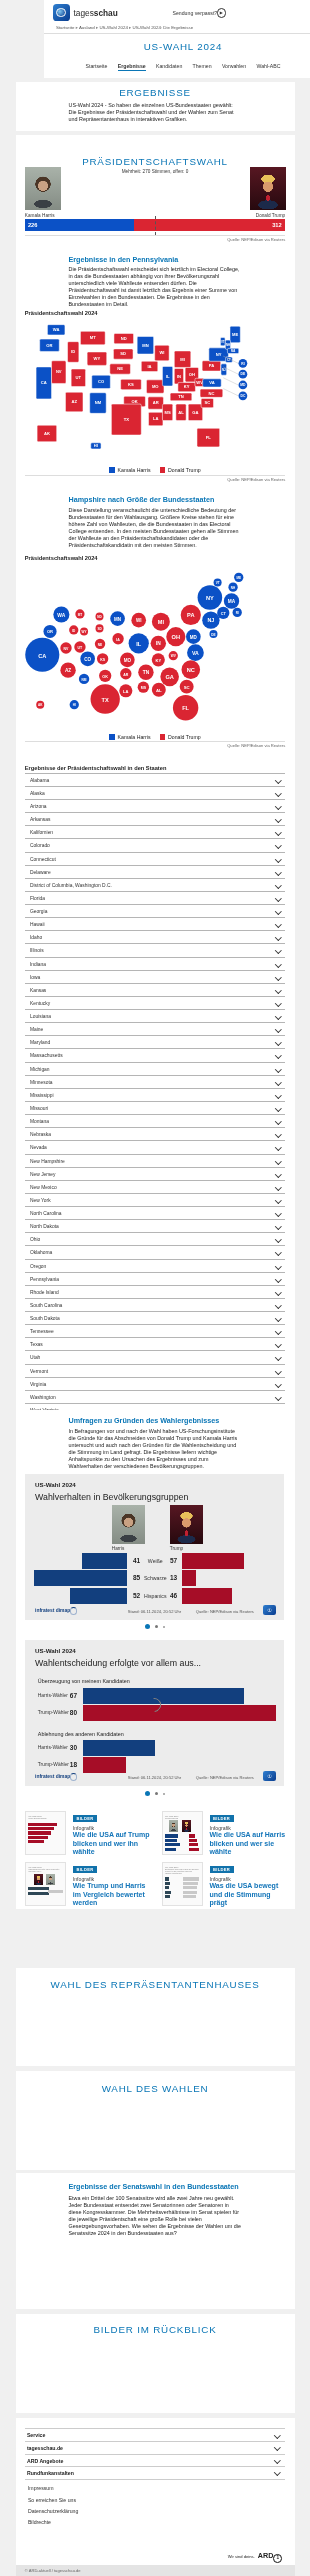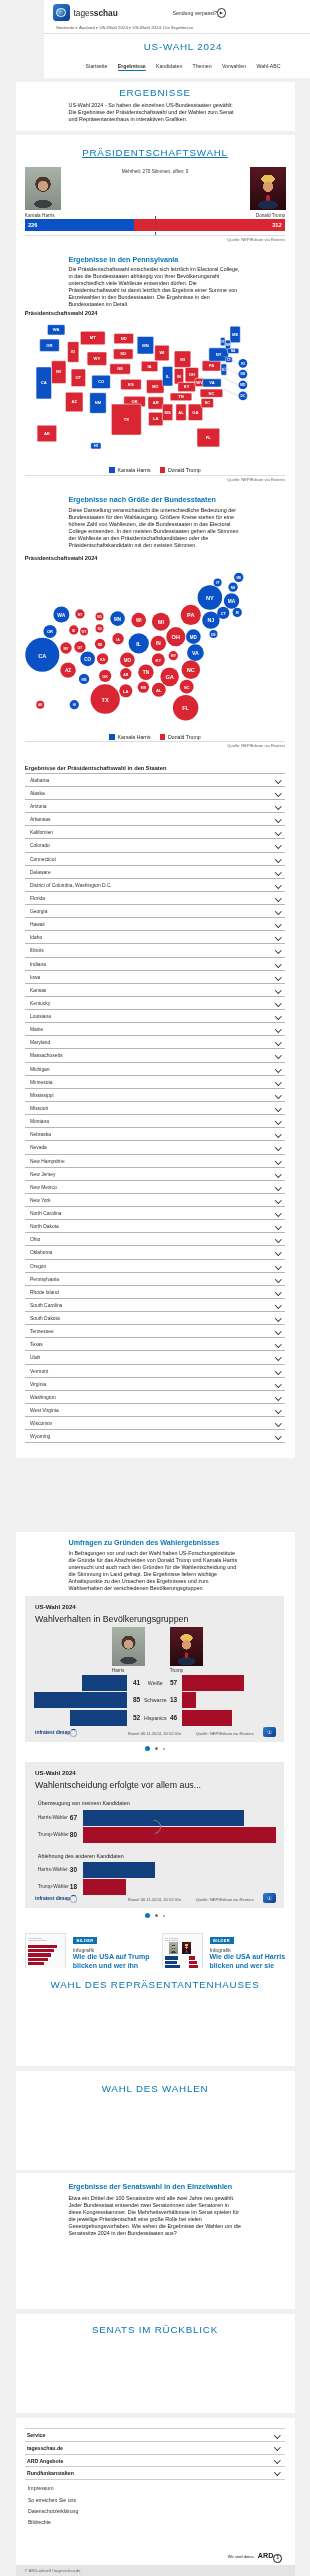--- a/index.html
+++ b/index.html
@@ -74,21 +74,21 @@
       <span style="">Wahl-ABC</span>
     </div>
 </div>
 
 <div class="card" style="top:82px;height:49px;">
   <div class="abs big-title" style="top:5.2px;">ERGEBNISSE</div>
   <div class="abs para" style="top:19.6px;">US-Wahl 2024 - So haben die einzelnen US-Bundesstaaten gewählt: Die Ergebnisse der Präsidentschaftswahl und der Wahlen zum Senat und Repräsentantenhaus in interaktiven Grafiken.</div>
 </div>
 
 <div class="card" style="top:135px;height:1323px;">
-  <div class="abs big-title" style="top:12px;text-decoration:underline;">PRÄSIDENTSCHAFTSWAHL</div>
+  <div class="abs big-title" style="top:21px;">PRÄSIDENTSCHAFTSWAHL</div>
   <div class="abs" style="top:34px;width:100%;text-align:center;font-size:4.7px;color:#333;">Mehrheit: 270 Stimmen, offen: 0</div>
   <div class="abs photo photo-harris" style="left:9.3px;top:32px;width:36px;height:43px;"></div>
   <div class="abs photo photo-trump" style="left:234px;top:32px;width:36px;height:43px;"></div>
   <div class="abs" style="left:9.3px;top:78px;font-size:4.7px;color:#333;">Kamala Harris</div>
   <div class="abs" style="right:9.3px;top:78px;font-size:4.7px;color:#333;text-align:right;">Donald Trump</div>
   <div class="abs" style="left:9.3px;top:84px;width:260px;height:12.4px;">
     <div style="position:absolute;left:0;top:0;height:100%;width:42%;background:#0b51c6;color:#fff;font-size:5.7px;font-weight:700;line-height:12.4px;padding-left:3.1px;box-sizing:border-box;">226</div>
     <div style="position:absolute;right:0;top:0;height:100%;width:58%;background:#da2532;color:#fff;font-size:5.7px;font-weight:700;line-height:12.4px;text-align:right;padding-right:3.1px;box-sizing:border-box;">312</div>
     <div style="position:absolute;left:50.2%;top:-3.1px;height:18.6px;border-left:1px dashed #555;"></div>
   </div>
@@ -207,21 +207,21 @@
       <circle cx="505" cy="772" r="8.5" fill="#0b51c6"></circle>
       <text x="505" y="774.4" text-anchor="middle" fill="#fff" font-size="6.5" font-weight="700">DC</text>
     </svg>
   <div class="abs legend" style="top:332px;">
     <span><span class="sw" style="background:#0b51c6;"></span><span>Kamala Harris</span></span>
     <span><span class="sw" style="background:#da2532;"></span><span>Donald Trump</span></span>
   </div>
   <div class="abs divider" style="top:340px;"></div>
   <div class="abs quelle" style="top:342px;">Quelle: NEP/Edison via Reuters</div>
 
-  <div class="abs sec-head" style="top:360px;">Ergebnisse nach Größe der Bundesstaaten</div>
+  <div class="abs sec-head" style="top:360px;">Hampshire nach Größe der Bundesstaaten</div>
   <div class="abs para" style="top:372px;">Diese Darstellung veranschaulicht die unterschiedliche Bedeutung der Bundesstaaten für den Wahlausgang. Größere Kreise stehen für eine höhere Zahl von Wahlleuten, die die Bundesstaaten in das Electoral College entsenden. In den meisten Bundesstaaten gehen alle Stimmen der Wahlleute an den Präsidentschaftskandidaten oder die Präsidentschaftskandidatin mit den meisten Stimmen.</div>
   <div class="abs bold-label" style="top:420px;">Präsidentschaftswahl 2024</div>
 
   <svg class="abs" id="map2" style="left:5.2px;top:431px;" width="271" height="165" viewBox="75 1092 525 320">
       <circle cx="153" cy="1186" r="15.588457268119894" fill="#0b51c6"></circle>
       <text x="153" y="1190.0706148721745" text-anchor="middle" fill="#fff" font-size="9.664843506234334" font-weight="600">WA</text>
       <circle cx="131" cy="1219" r="12.727922061357857" fill="#0b51c6"></circle>
       <text x="131" y="1222.727350647363" text-anchor="middle" fill="#fff" font-size="7.8913116780418715" font-weight="600">OR</text>
       <circle cx="116" cy="1264" r="33.0681115275729" fill="#0b51c6"></circle>
       <text x="116" y="1270.1681733833088" text-anchor="middle" fill="#fff" font-size="11" font-weight="600">CA</text>
@@ -530,21 +530,21 @@
         <span class="chev"></span>
       </div>
       <div class="acc-row" style="top: 1294px; height: 13px;">
         <span class="lbl">Wyoming</span>
         <span class="chev"></span>
       </div>
       <div class="abs" style="left: 9.3px; width: 260px; top: 1307px; border-top: 1px solid rgb(181, 181, 181);"></div>
     </div>
 </div>
 
-<div class="card" style="top:1532px;height:499px;">
+<div class="card" style="top:1410px;height:499px;">
   <div class="abs sec-head" style="top:6.2px;">Umfragen zu Gründen des Wahlergebnisses</div>
   <div class="abs para" style="top:17.6px;">In Befragungen vor und nach der Wahl haben US-Forschungsinstitute die Gründe für das Abschneiden von Donald Trump und Kamala Harris untersucht und auch nach den Gründen für die Wahlentscheidung und die Stimmung im Land gefragt. Die Ergebnisse liefern wichtige Anhaltspunkte zu den Ursachen des Ergebnisses und zum Wahlverhalten der verschiedenen Bevölkerungsgruppen.</div>
 
   <div class="gray-card" style="top:64px;height:146px;">
     <div class="gc-kicker">US-Wahl 2024</div>
     <div class="gc-title">Wahlverhalten in Bevölkerungsgruppen</div>
     <div class="abs photo photo-harris" style="left:87px;top:31px;width:33px;height:39px;"></div>
     <div class="abs photo photo-trump" style="left:145px;top:31px;width:33px;height:39px;"></div>
     <div class="abs" style="left:87px;top:72px;font-size:4.7px;color:#333;">Harris</div>
     <div class="abs" style="left:145px;top:72px;font-size:4.7px;color:#333;">Trump</div>
@@ -721,25 +721,25 @@
     </div>
 </div>
 
 <div class="card" style="top:1968px;height:98px;">
   <div class="abs big-title" style="top:11.4px;">WAHL DES REPRÄSENTANTENHAUSES</div>
 </div>
 <div class="card" style="top:2071px;height:99px;">
   <div class="abs big-title" style="top:12.4px;">WAHL DES WAHLEN</div>
 </div>
 <div class="card" style="top:2173px;height:136px;">
-  <div class="abs sec-head" style="top:9.3px;">Ergebnisse der Senatswahl in den Einzelwahlen</div>
+  <div class="abs sec-head" style="top:9.3px;">Ergebnisse der Senatswahl in den Bundesstaaten</div>
   <div class="abs para" style="top:22px;">Etwa ein Drittel der 100 Senatssitze wird alle zwei Jahre neu gewählt. Jeder Bundesstaat entsendet zwei Senatorinnen oder Senatoren in diese Kongresskammer. Die Mehrheitsverhältnisse im Senat spielen für die jeweilige Präsidentschaft eine große Rolle bei vielen Gesetzgebungsvorhaben. Wie sehen die Ergebnisse der Wahlen um die Senatssitze 2024 in den Bundesstaaten aus?</div>
 </div>
 <div class="card" style="top:2314px;height:99px;">
-  <div class="abs big-title" style="top:10.3px;">SENATS IM RÜCKBLICK</div>
+  <div class="abs big-title" style="top:10.3px;">BILDER IM RÜCKBLICK</div>
 </div>
 
 <div class="card" style="top:2418px;height:158px;">
   <div id="footerAcc">
       <div class="f-row" style="top:10.3px;">
         <span class="lbl">Service</span>
         <span class="chev"></span>
       </div>
       <div class="f-row" style="top:23px;">
         <span class="lbl">tagesschau.de</span>

